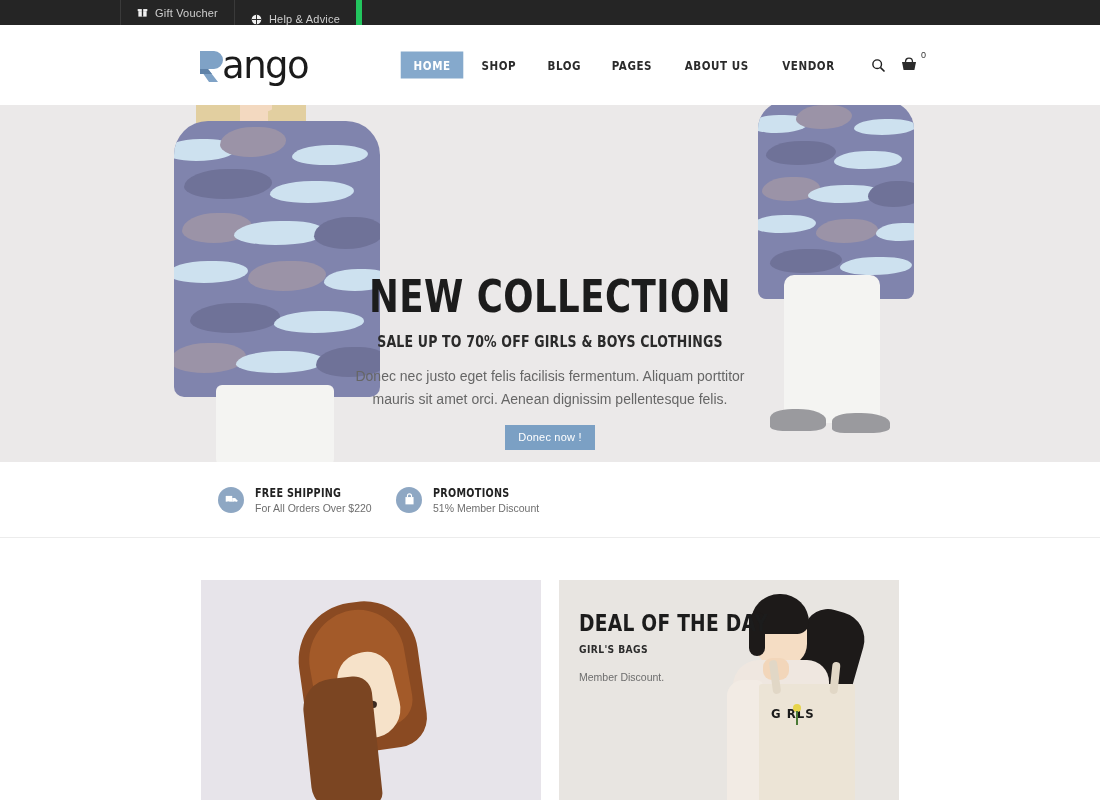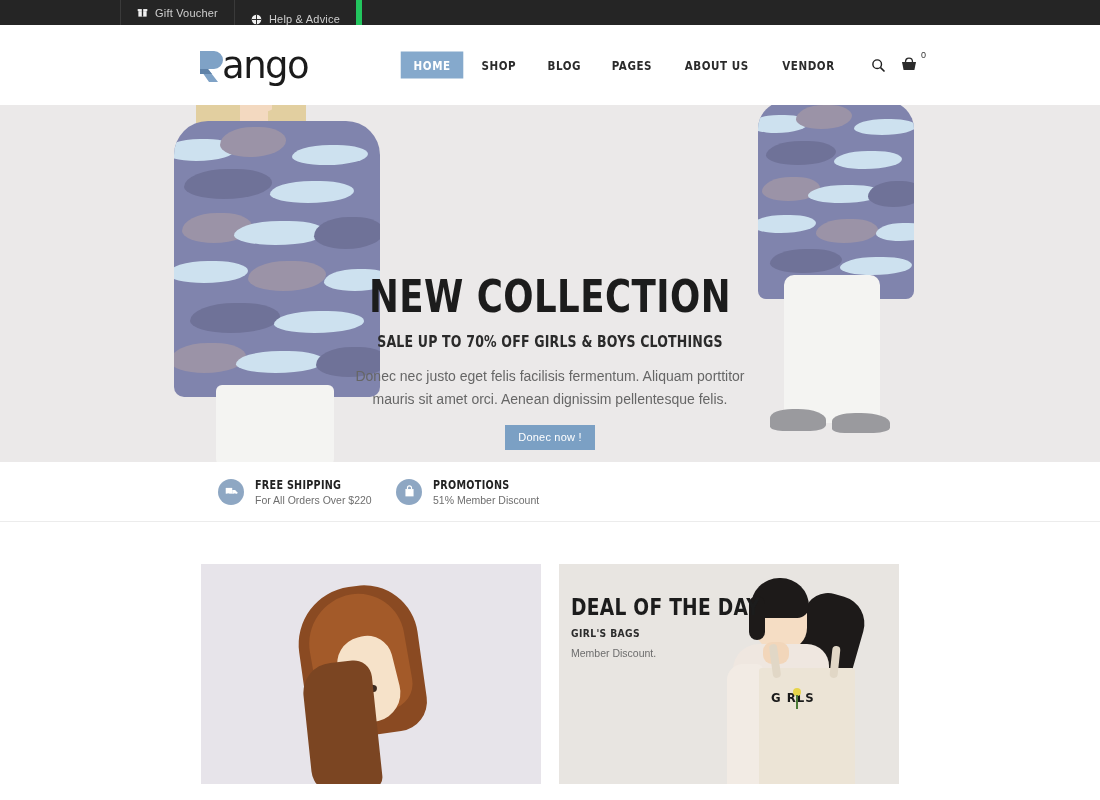--- a/index.html
+++ b/index.html
@@ -151,21 +151,21 @@
   .blob.gy { background: #9b93a7; }
 
   .skin { background: #f3d9c0; position: absolute; }
   .hair { background: #e2cfa0; position: absolute; }
   .hair-dk { background: #cbb482; position: absolute; }
   .white-pants { background: #f4f4f2; position: absolute; }
   .shoe { background: #9a9a9e; position: absolute; border-radius: 40% 50% 28% 22%; }
 
   
   .services {
-    height: 60px;
+    height: 76px;
     background: #ffffff;
     border-bottom: 1px solid #ececec;
     display: flex; align-items: center;
   }
   .svc-wrap {
     width: 740px; margin: 0 auto 0 218px;
     display: flex; align-items: center; gap: 0;
   }
   .svc {
     display: flex; align-items: center; gap: 11px;
@@ -193,34 +193,34 @@
     display: flex; justify-content: center; gap: 18px;
   }
   .promo {
     position: relative;
     width: 340px; height: 220px;
     overflow: hidden;
   }
   .promo-left  { background: #e7e4ea; }
   .promo-right { background: #e8e5e1; }
   .promo-right .p-text {
-    position: absolute; left: 12px; top: 30px; z-index: 4; text-align: left;
+    position: absolute; left: 20px; top: 30px; z-index: 4; text-align: left;
   }
   .p-head-r {
     font-family: "DejaVu Sans Condensed", "Liberation Sans Narrow", "Liberation Sans", sans-serif;
     font-size: 23px; font-weight: bold; color: #1c1c1c; letter-spacing: .3px;
     transform: scaleX(.9); transform-origin: left;
   }
   .p-sub-r {
     font-family: "DejaVu Sans Condensed", "Liberation Sans Narrow", "Liberation Sans", sans-serif;
     font-size: 11px; font-weight: bold; color: #2b2b2b;
     margin-top: 7px; letter-spacing: .4px;
     transform: scaleX(.93); transform-origin: left;
   }
-  .p-note-r { font-size: 10.5px; color: #6d6d6d; margin-top: 7px; }
+  .p-note-r { font-size: 10.5px; color: #6d6d6d; margin-top: 15px; }
 
   
   .tote { position: absolute; background: #ece4d6; }
   .tote-txt {
     position: absolute; z-index: 6;
     font-family: "DejaVu Sans Condensed", "Liberation Sans Narrow", "Liberation Sans", sans-serif;
     font-weight: bold; color: #1a1a1a; font-size: 13px; letter-spacing: 1px;
   }
 </style>
 </head>

